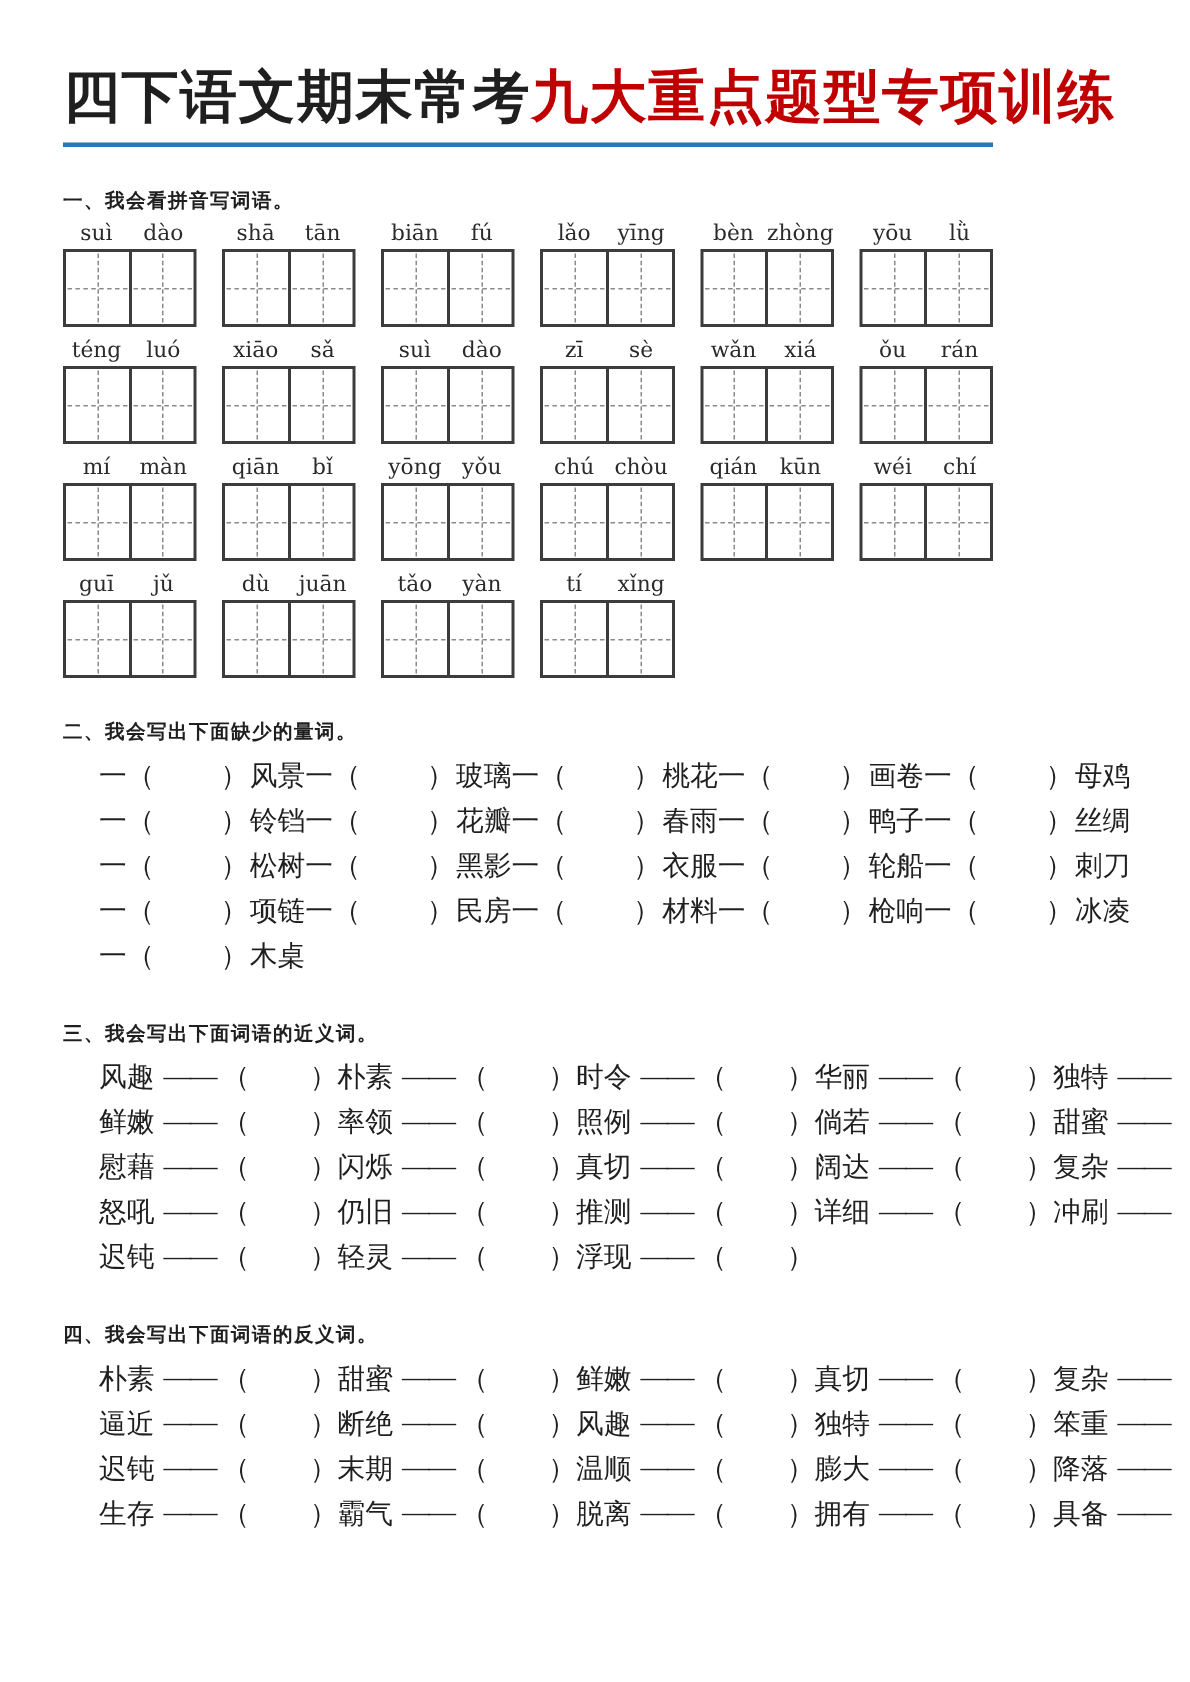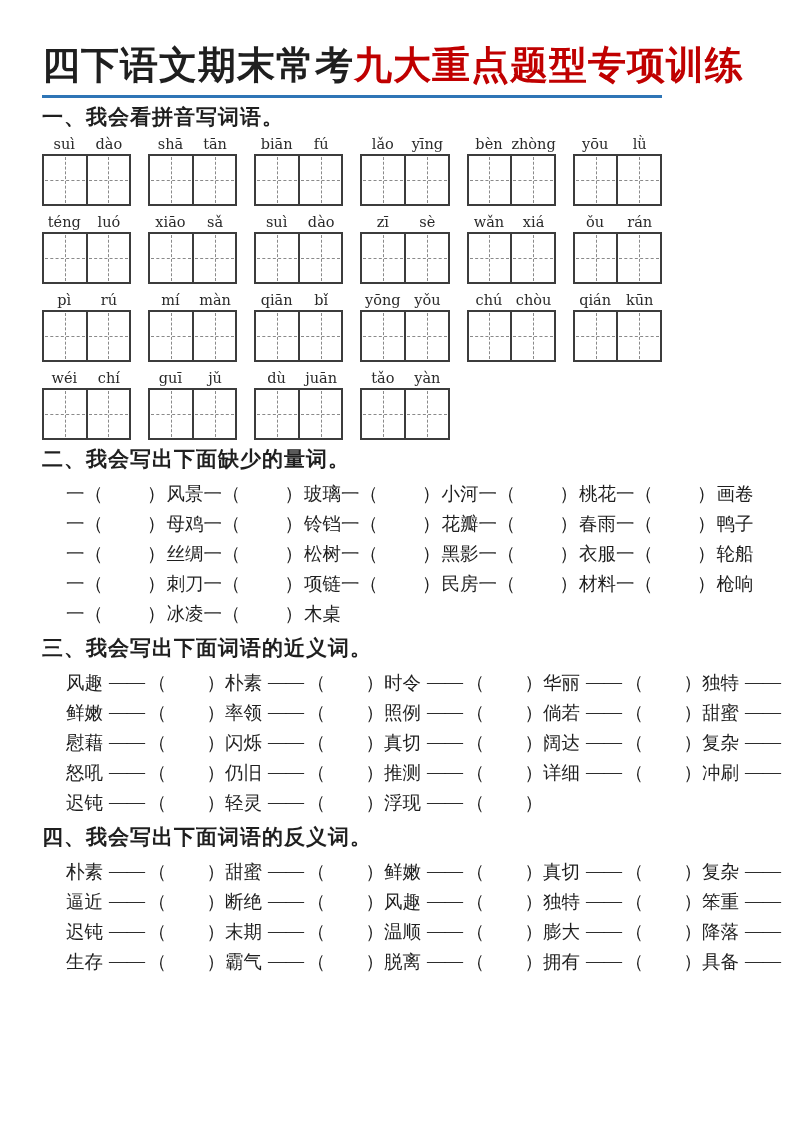--- a/index.html
+++ b/index.html
@@ -27,21 +27,21 @@
   }
   .title .t-red{color:var(--red);}
   .subtitle{
     text-align:center;font-size:27px;font-weight:bold;color:var(--blue);
     margin-top:7px;letter-spacing:2px;
   }
   .blue-divider{height:3px;background:var(--line-blue);margin-top:7px;}
 
   
   .sec-heading{
-    font-size:21px;font-weight:bold;margin:5px 0 4px 0;letter-spacing:1px;
+    font-size:13px;font-weight:bold;margin:27px 0 4px 0;letter-spacing:1px;
   }
 
   
   .pinyin-grid{
     display:grid;grid-template-columns:repeat(6,1fr);
     column-gap:17px;row-gap:7px;margin-top:2px;
   }
   .py-item{display:flex;flex-direction:column;}
   .py-label{
     display:flex;font-family:"DejaVu Serif","Liberation Serif",serif;
@@ -209,30 +209,20 @@
           <span>ǒu</span>
           <span>rán</span>
         </div>
         <div class="tian-box">
           <div class="t-cell"></div>
           <div class="t-cell"></div>
         </div>
       </div>
       <div class="py-item">
         <div class="py-label">
-          <span>pì</span>
-          <span>rú</span>
-        </div>
-        <div class="tian-box">
-          <div class="t-cell"></div>
-          <div class="t-cell"></div>
-        </div>
-      </div>
-      <div class="py-item">
-        <div class="py-label">
           <span>mí</span>
           <span>màn</span>
         </div>
         <div class="tian-box">
           <div class="t-cell"></div>
           <div class="t-cell"></div>
         </div>
       </div>
       <div class="py-item">
         <div class="py-label">
@@ -301,33 +291,42 @@
         </div>
         <div class="tian-box">
           <div class="t-cell"></div>
           <div class="t-cell"></div>
         </div>
       </div>
       <div class="py-item">
         <div class="py-label">
           <span>tǎo</span>
           <span>yàn</span>
+        </div>
+        <div class="tian-box">
+          <div class="t-cell"></div>
+          <div class="t-cell"></div>
+        </div>
+      </div>
+      <div class="py-item">
+        <div class="py-label">
+          <span>tí</span>
+          <span>xǐng</span>
         </div>
         <div class="tian-box">
           <div class="t-cell"></div>
           <div class="t-cell"></div>
         </div>
       </div>
     </div>
 
   <div class="sec-heading">二、我会写出下面缺少的量词。</div>
   <div class="word-grid" id="quantifier-grid">
       <div class="item"><span>一</span><span class="paren">（</span><span class="blank q-blank"></span><span class="paren">）</span><span class="q-word">风景</span></div>
       <div class="item"><span>一</span><span class="paren">（</span><span class="blank q-blank"></span><span class="paren">）</span><span class="q-word">玻璃</span></div>
-      <div class="item"><span>一</span><span class="paren">（</span><span class="blank q-blank"></span><span class="paren">）</span><span class="q-word">小河</span></div>
       <div class="item"><span>一</span><span class="paren">（</span><span class="blank q-blank"></span><span class="paren">）</span><span class="q-word">桃花</span></div>
       <div class="item"><span>一</span><span class="paren">（</span><span class="blank q-blank"></span><span class="paren">）</span><span class="q-word">画卷</span></div>
       <div class="item"><span>一</span><span class="paren">（</span><span class="blank q-blank"></span><span class="paren">）</span><span class="q-word">母鸡</span></div>
       <div class="item"><span>一</span><span class="paren">（</span><span class="blank q-blank"></span><span class="paren">）</span><span class="q-word">铃铛</span></div>
       <div class="item"><span>一</span><span class="paren">（</span><span class="blank q-blank"></span><span class="paren">）</span><span class="q-word">花瓣</span></div>
       <div class="item"><span>一</span><span class="paren">（</span><span class="blank q-blank"></span><span class="paren">）</span><span class="q-word">春雨</span></div>
       <div class="item"><span>一</span><span class="paren">（</span><span class="blank q-blank"></span><span class="paren">）</span><span class="q-word">鸭子</span></div>
       <div class="item"><span>一</span><span class="paren">（</span><span class="blank q-blank"></span><span class="paren">）</span><span class="q-word">丝绸</span></div>
       <div class="item"><span>一</span><span class="paren">（</span><span class="blank q-blank"></span><span class="paren">）</span><span class="q-word">松树</span></div>
       <div class="item"><span>一</span><span class="paren">（</span><span class="blank q-blank"></span><span class="paren">）</span><span class="q-word">黑影</span></div>

